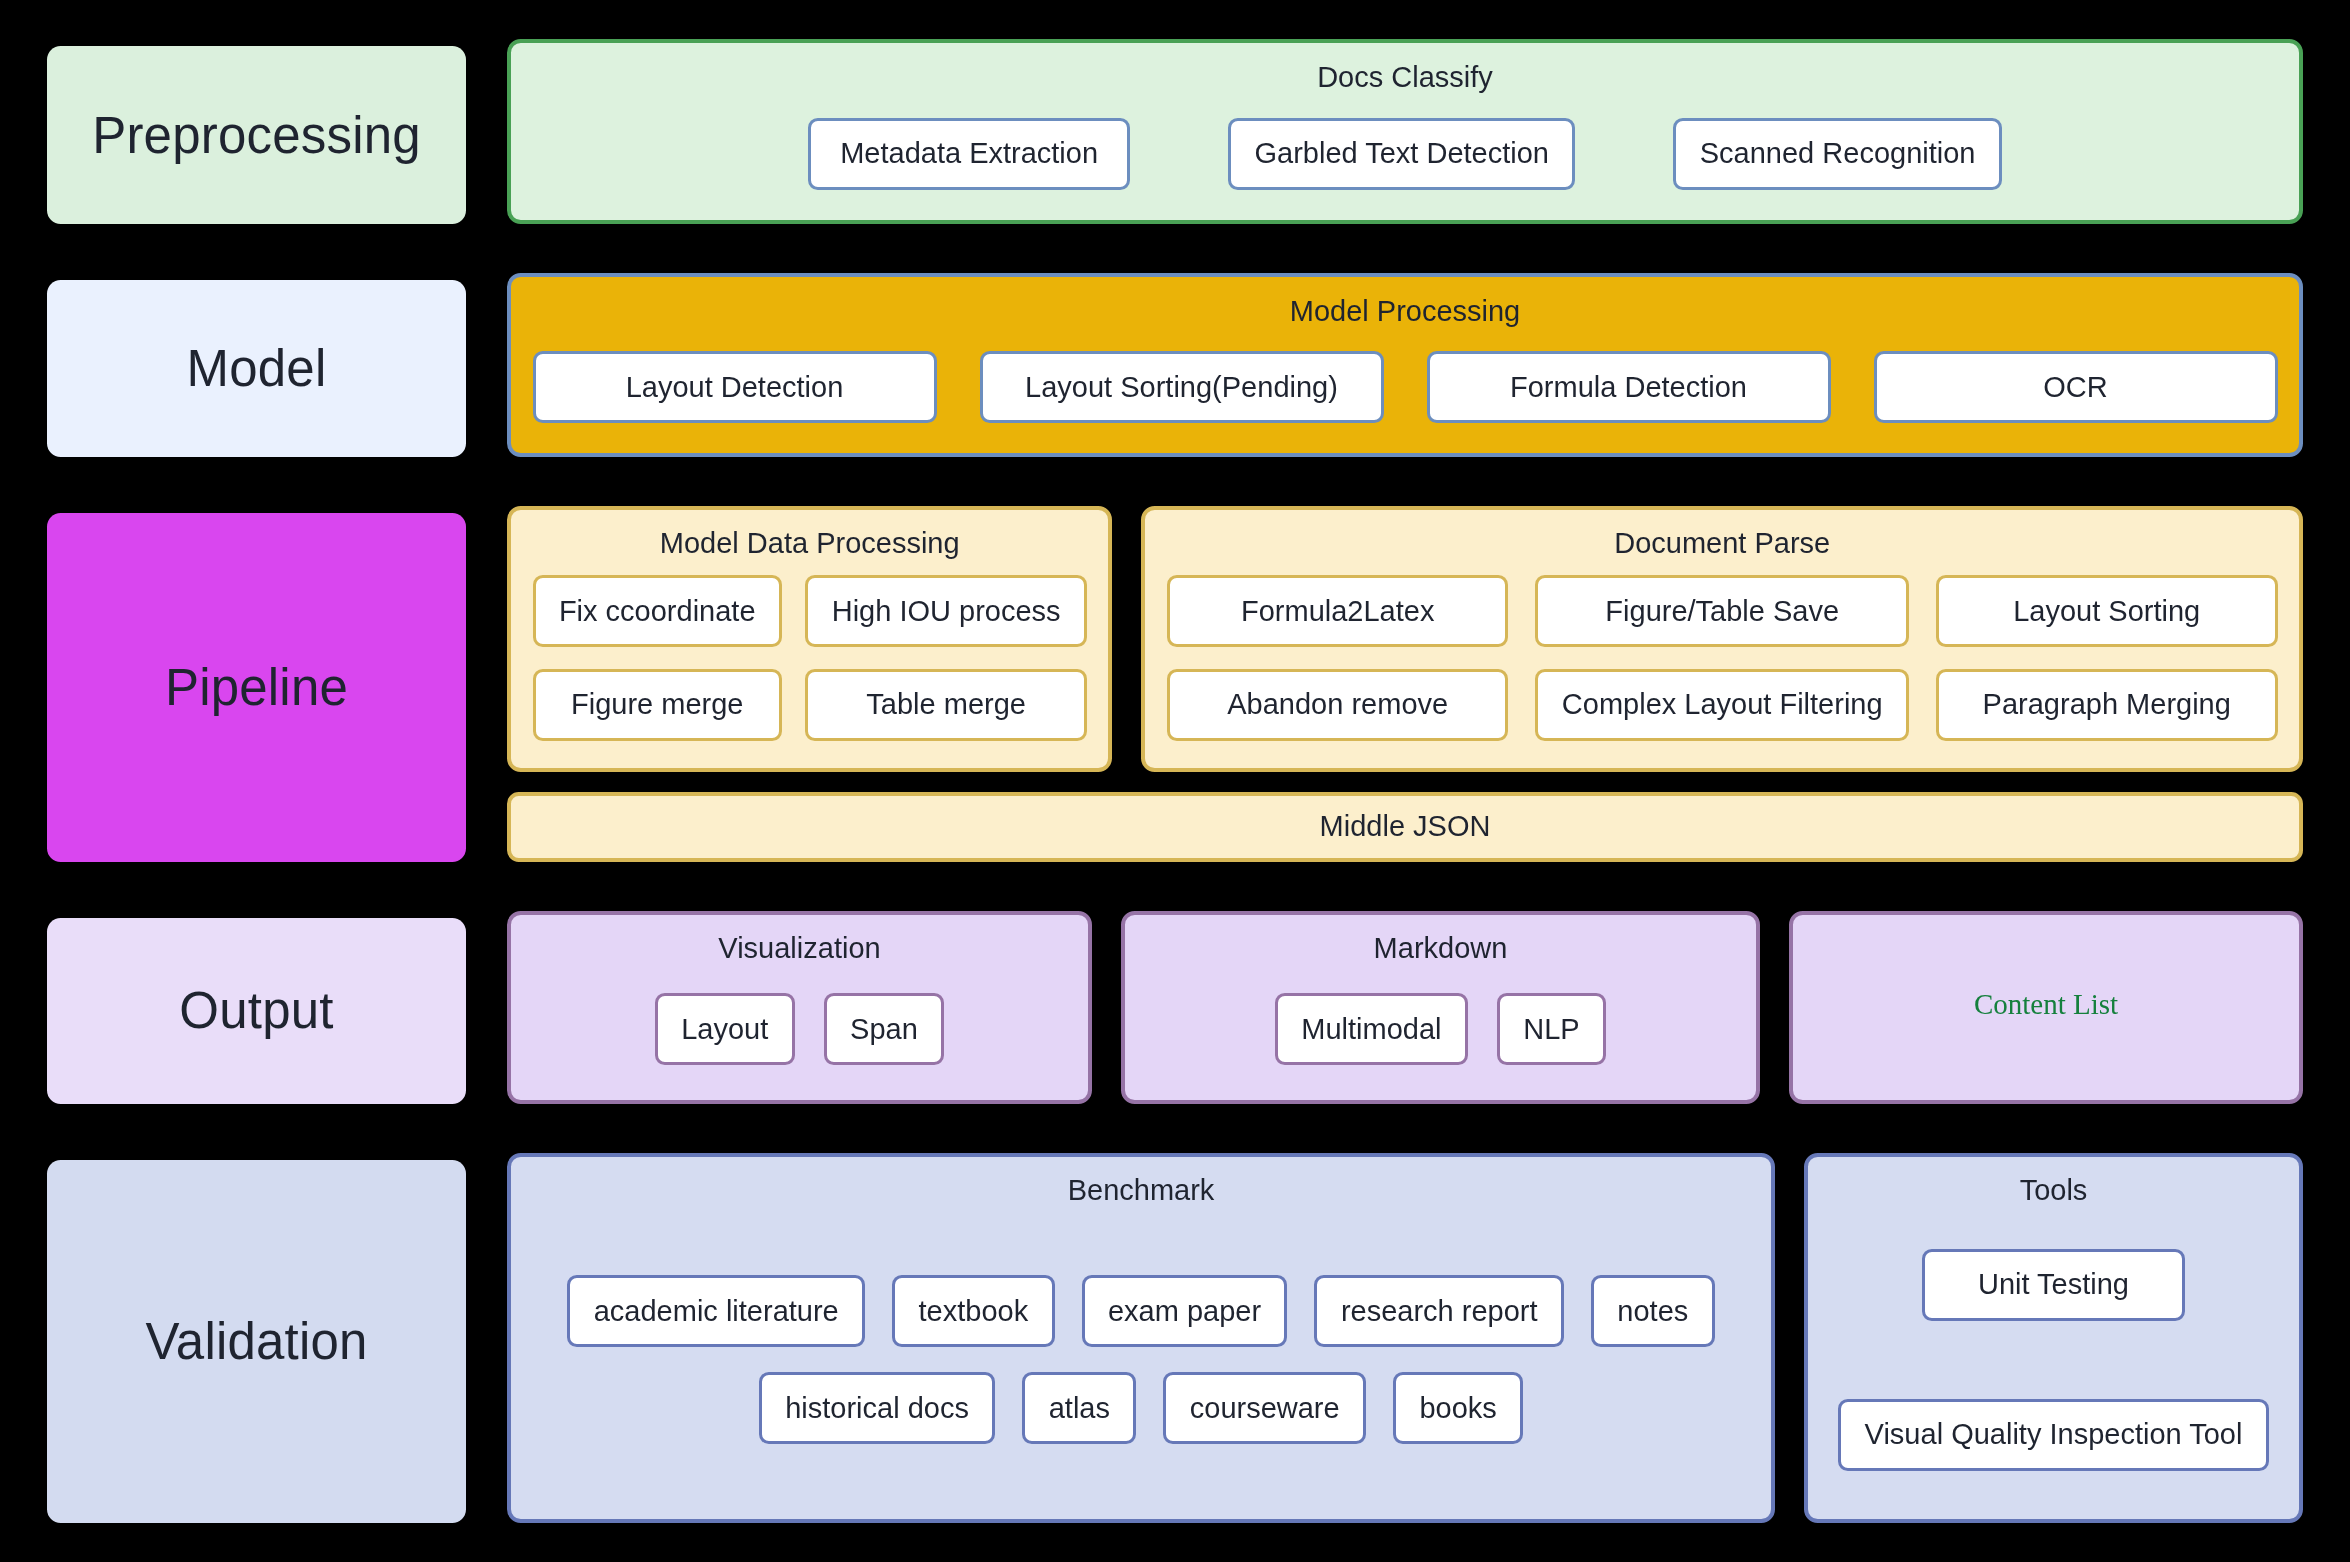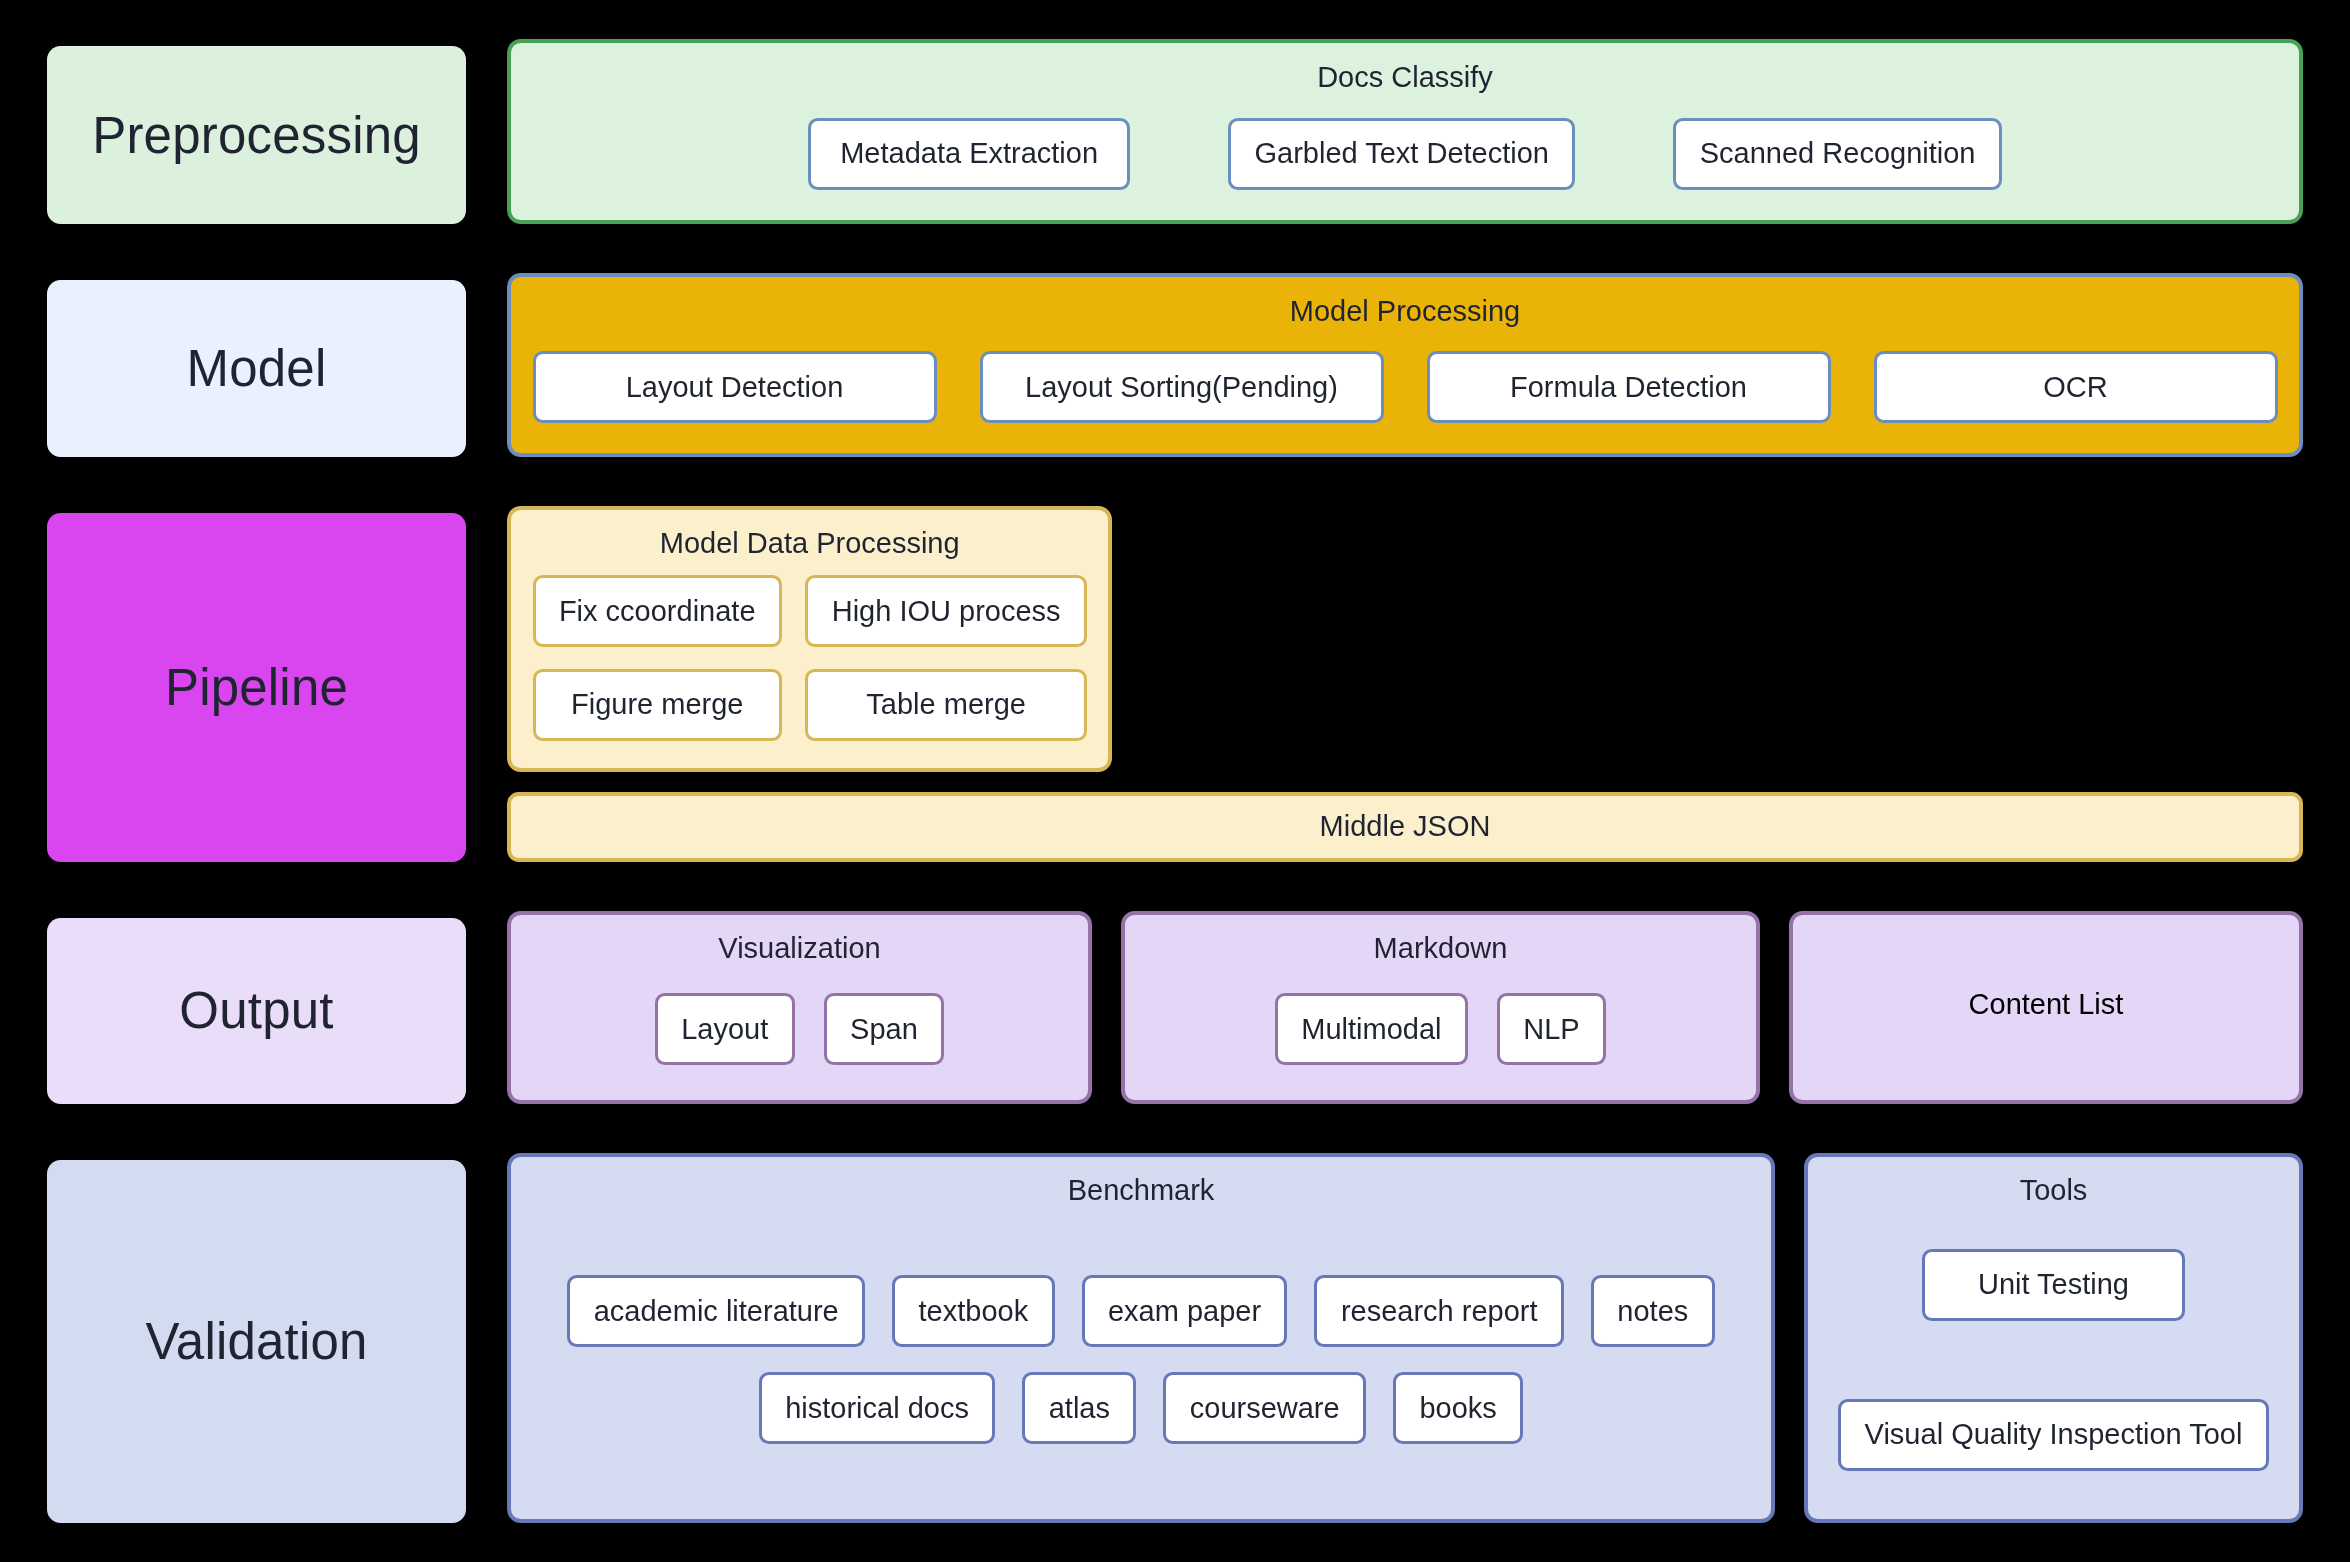--- a/index.html
+++ b/index.html
@@ -123,21 +123,21 @@
 
   
   .g-docs { flex: 1 1 auto; }
   .g-docs .chips { gap: 0 98px; justify-content: center; }
   .g-docs .chip { min-width: 322px; }
 
   
   .g-vis { flex: 0 0 585px; }
   .g-md  { flex: 0 0 639px; }
   .g-cl  { flex: 1 1 auto; justify-content: center; }
-  .content-list-text { font-size: 29px; color: #000000; }
+  .content-list-text { font-size: 29px; color: #15803d; font-family: Liberation Serif, serif; }
 
   
   .g-bench { flex: 0 0 1268px; }
   .g-tools { flex: 1 1 auto; }
   .g-bench .chips { gap: 25px 27px; }
   .g-tools .chips { flex-direction: row; gap: 25px; }
   .g-tools .chip { min-width: 263px; }
 
   .mdp-grid {
     display: grid;
@@ -201,20 +201,31 @@
         <div class="group g-mdp">
           <div class="group-title">Model Data Processing</div>
           <div class="mdp-grid">
             <div class="chip">Fix ccoordinate</div>
             <div class="chip">High IOU process</div>
             <div class="chip">Figure merge</div>
             <div class="chip">Table merge</div>
           </div>
         </div>
 
+        <div class="group g-dp">
+          <div class="group-title">Document Parse</div>
+          <div class="dp-grid">
+            <div class="chip">Formula2Latex</div>
+            <div class="chip">Figure/Table Save</div>
+            <div class="chip">Layout Sorting</div>
+            <div class="chip">Abandon remove</div>
+            <div class="chip">Complex Layout Filtering</div>
+            <div class="chip">Paragraph Merging</div>
+          </div>
+        </div>
 
       </div>
       <div class="middle-json">Middle JSON</div>
     </div>
   </div>
 
   <div class="row row-output t-purple">
     <div class="stage-label">Output</div>
     <div class="stage-body">
       <div class="group-row">

